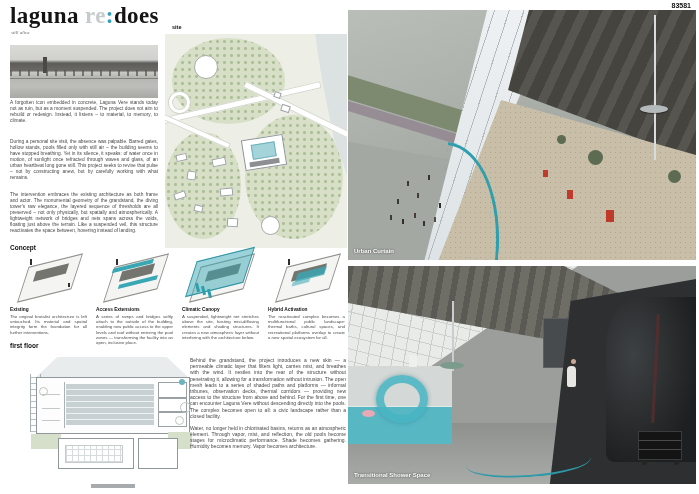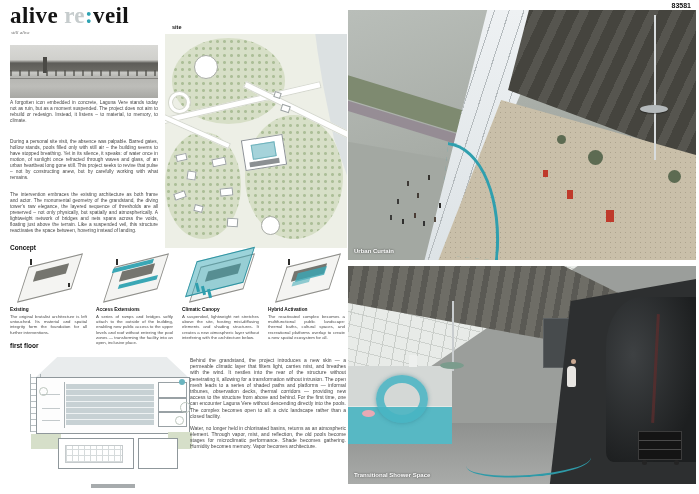--- a/index.html
+++ b/index.html
@@ -201,21 +201,21 @@
   .sh-wheel{position:absolute;width:5px;height:5px;border-radius:50%;background:#242424;bottom:8.5%;}
   .sh-wheel.w1{right:5%;} .sh-wheel.w2{right:14%;}
   .sh-hose{position:absolute;left:34%;bottom:3%;width:36%;height:13%;
     border-bottom:2px solid #2e9aa8;border-radius:50%;transform:rotate(-4deg);}
 </style>
 </head>
 <body>
 
 <div id="poster">
 
-  <div class="title"><span>alive</span><span> </span><span class="re">re</span><span class="colon">:</span><span>veil</span></div>
+  <div class="title"><span>laguna</span><span> </span><span class="re">re</span><span class="colon">:</span><span>does</span></div>
   <div class="subtitle">still alive</div>
   <div class="entry-number">83581</div>
 
   <div class="left-photo">
     <div class="ph-tower"></div>
     <div class="ph-ticks"></div>
     <div class="ph-line"></div>
   </div>
 
   <div class="para" id="intro-p1">A forgotten icon embedded in concrete, Laguna Vere stands today not as ruin, but as a moment suspended. The project does not aim to rebuild or redesign. Instead, it listens – to material, to memory, to climate.</div>

